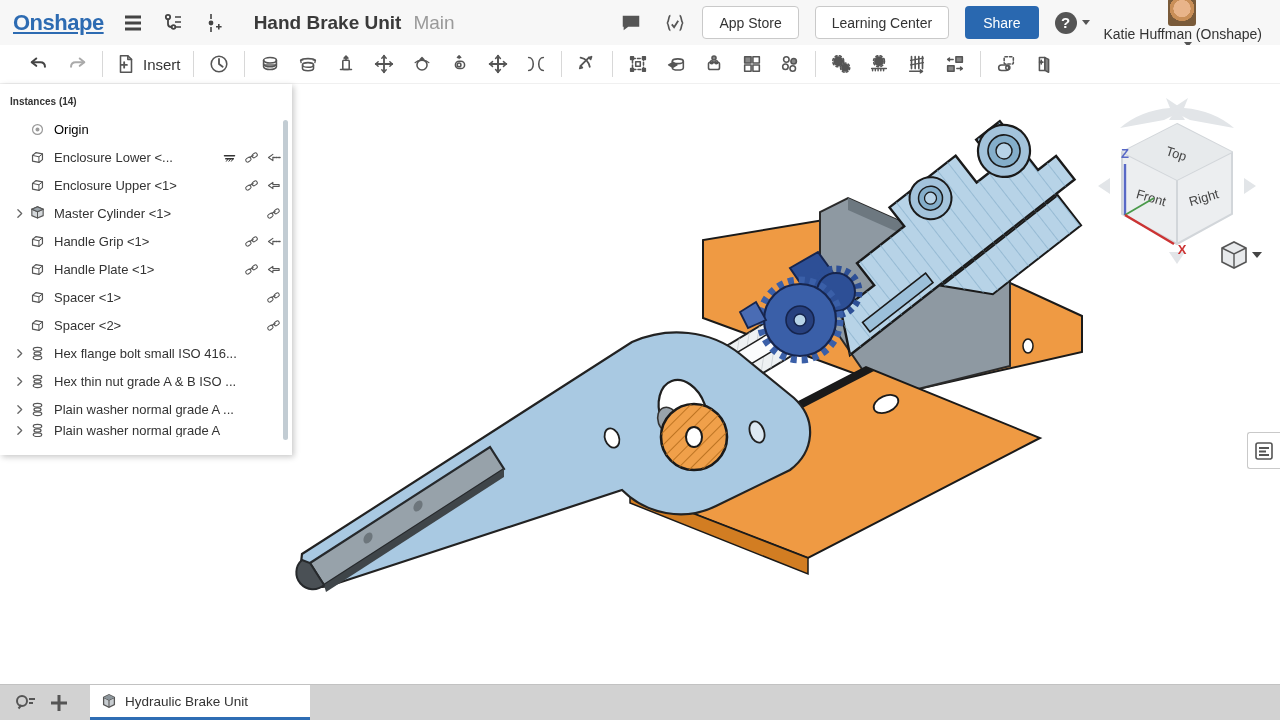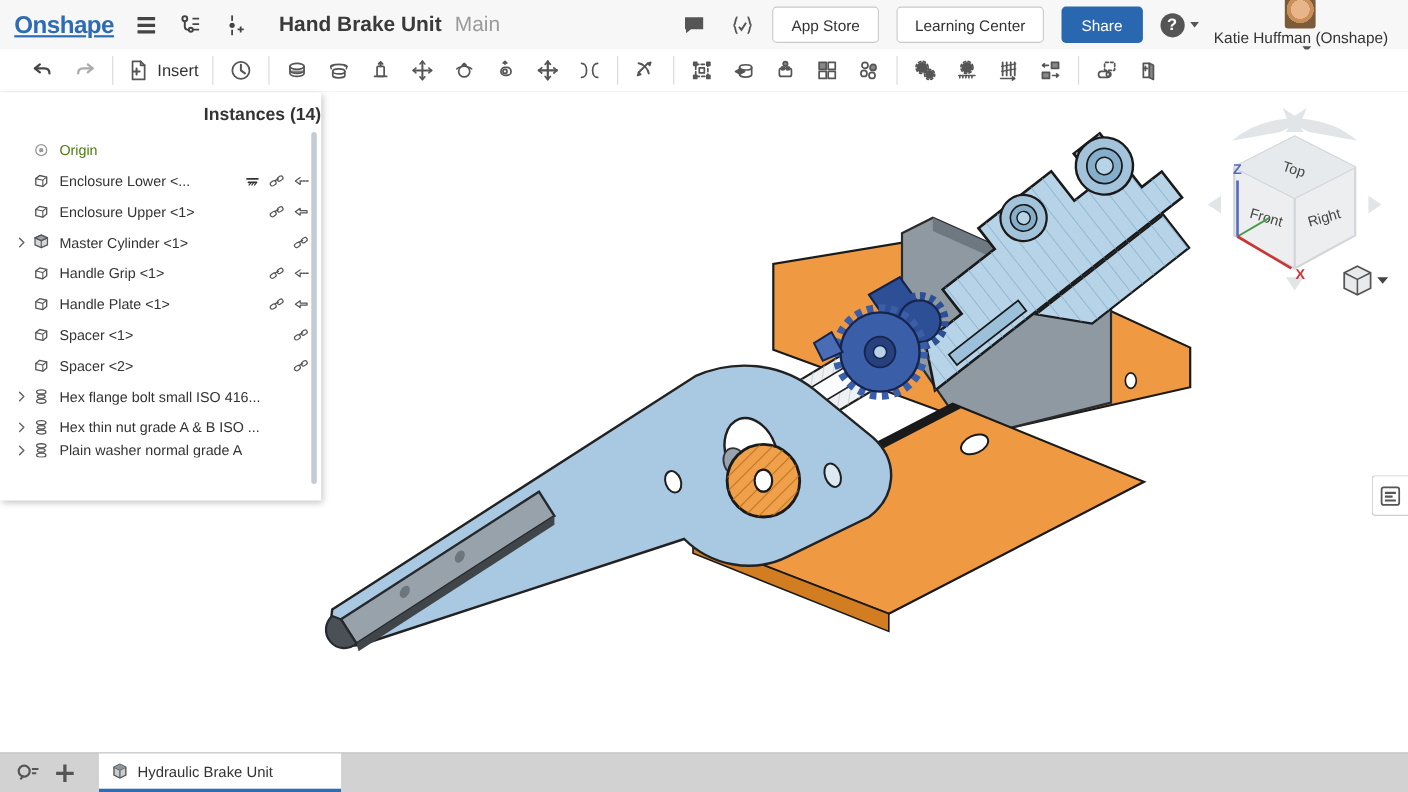--- a/index.html
+++ b/index.html
@@ -41,28 +41,28 @@
   .insert-btn { display:inline-flex; align-items:center; gap:6px; font-size:15px;
     color:#333; cursor:pointer; padding:3px 6px; }
 
   
   .viewport { position:absolute; left:0; top:84px; width:1280px; height:600px;
     background:#fff; }
 
   
   .panel { position:absolute; left:0; top:84px; width:292px; height:371px;
     background:#fff; box-shadow:2px 2px 6px rgba(0,0,0,0.22); overflow:hidden; }
-  .panel-header { font-size:16px; font-weight:bold; color:#333; padding:12px 0 8px 10px;text-align:right; }
+  .panel-header { font-size:10px; font-weight:bold; color:#333; padding:12px 0 8px 10px; }
   .row { display:flex; align-items:center; height:28px; padding-left:10px; cursor:pointer; }
   .row .chev { width:18px; height:16px; display:inline-flex; align-items:center; justify-content:center; }
   .row .ricon { width:18px; height:18px; margin-right:8px; display:inline-flex;
     align-items:center; justify-content:center; flex:none; }
   .row .rlabel { font-size:13px; color:#333; white-space:nowrap; overflow:hidden;
     text-overflow:ellipsis; flex:1; }
-  .row.gray .rlabel { color:#4d7c0f; }
+  .row.gray .rlabel { color:#000000; }
   .row .badges { display:flex; align-items:center; gap:4px; margin-right:10px; }
   .row .badge { width:18px; height:16px; display:inline-flex; align-items:center; justify-content:center; }
   .panel-scroll { position:absolute; right:4px; top:36px; width:5px; height:320px;
     background:#c2ccd3; border-radius:3px; }
 
   
   .flyout { position:absolute; right:0; top:348px; width:33px; height:37px;
     background:#fff; border:1px solid #c9c9c9; border-right:none; border-radius:3px 0 0 3px;
     display:flex; align-items:center; justify-content:center; cursor:pointer; }
 
@@ -659,20 +659,36 @@
         <span class="ricon">
           <svg class="ic" width="17" height="17" viewBox="0 0 24 24" fill="none" stroke="#555" stroke-width="1.7" stroke-linecap="round" stroke-linejoin="round">
             <ellipse cx="12" cy="6" rx="6" ry="2.6"></ellipse>
             <ellipse cx="12" cy="12" rx="5" ry="2.3"></ellipse>
             <ellipse cx="12" cy="18" rx="6" ry="2.6"></ellipse>
           </svg>
         </span>
         <span class="rlabel">Hex thin nut grade A &amp; B ISO ...</span>
         <span class="badges"></span>
       </div>
+      <div class="row">
+        <span class="chev">
+          <svg class="ic" width="13" height="13" viewBox="0 0 24 24" fill="none" stroke="#555" stroke-width="1.7" stroke-linecap="round" stroke-linejoin="round">
+            <path d="M9 5l7 7-7 7" stroke="#666" stroke-width="2.4"></path>
+          </svg>
+        </span>
+        <span class="ricon">
+          <svg class="ic" width="17" height="17" viewBox="0 0 24 24" fill="none" stroke="#555" stroke-width="1.7" stroke-linecap="round" stroke-linejoin="round">
+            <ellipse cx="12" cy="6" rx="6" ry="2.6"></ellipse>
+            <ellipse cx="12" cy="12" rx="5" ry="2.3"></ellipse>
+            <ellipse cx="12" cy="18" rx="6" ry="2.6"></ellipse>
+          </svg>
+        </span>
+        <span class="rlabel">Plain washer normal grade A ...</span>
+        <span class="badges"></span>
+      </div>
       <div class="row" style="height: 14px; overflow: hidden;">
         <span class="chev">
           <svg class="ic" width="13" height="13" viewBox="0 0 24 24" fill="none" stroke="#555" stroke-width="1.7" stroke-linecap="round" stroke-linejoin="round">
             <path d="M9 5l7 7-7 7" stroke="#666" stroke-width="2.4"></path>
           </svg>
         </span>
         <span class="ricon">
           <svg class="ic" width="17" height="17" viewBox="0 0 24 24" fill="none" stroke="#555" stroke-width="1.7" stroke-linecap="round" stroke-linejoin="round">
             <ellipse cx="12" cy="6" rx="6" ry="2.6"></ellipse>
             <ellipse cx="12" cy="12" rx="5" ry="2.3"></ellipse>

